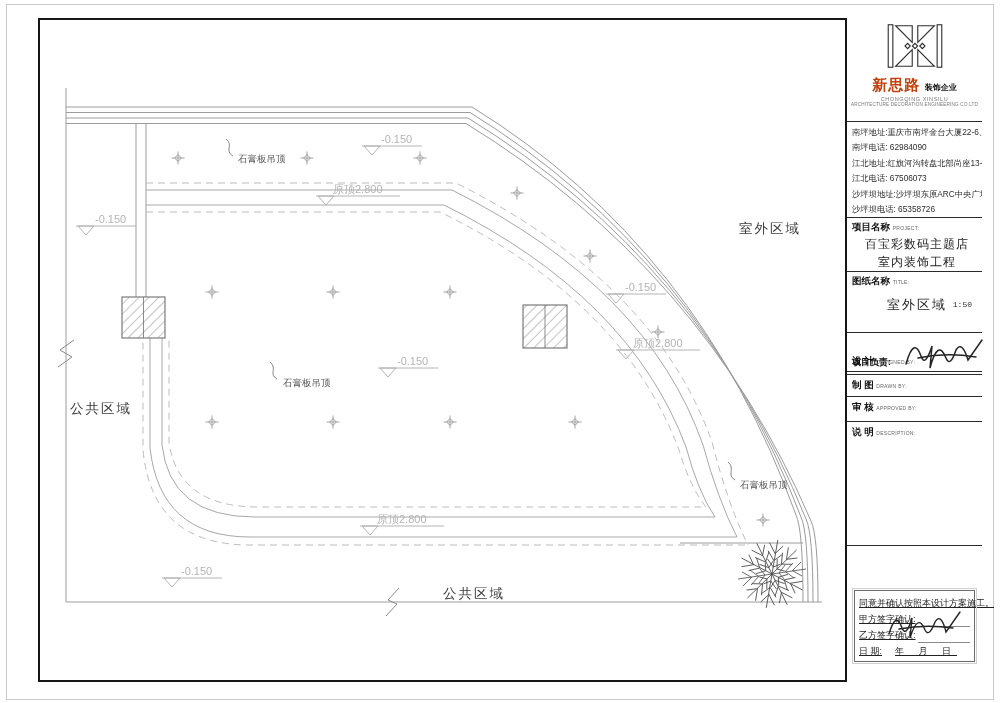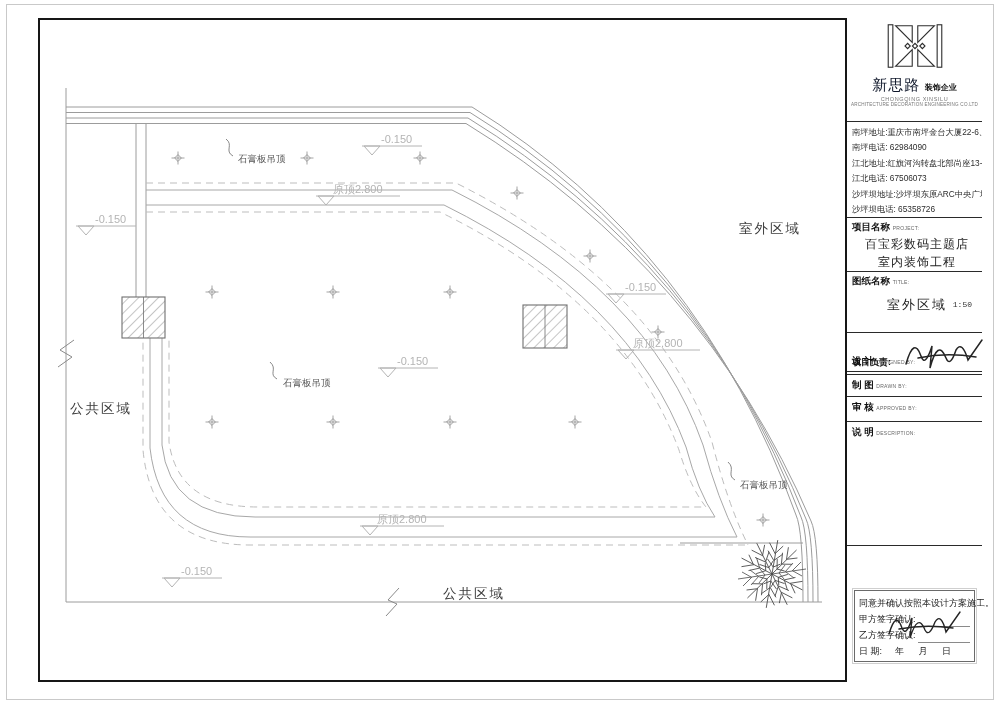--- a/index.html
+++ b/index.html
@@ -9,21 +9,21 @@
         border:1px solid #c9c9c9;}
   .frame{position:absolute;left:38px;top:18px;width:944px;height:664px;
         border:2px solid #161616;box-sizing:border-box;background:transparent;}
   .draw-svg{position:absolute;left:0;top:0;width:1000px;height:703px;}
   
   .tblock{position:absolute;left:845px;top:18px;width:137px;height:664px;background:#fff;
         border-left:2px solid #161616;box-sizing:border-box;}
   .sec{position:absolute;left:0;right:0;border-bottom:1px solid #2a2a2a;box-sizing:border-box;overflow:hidden;}
   .logo-sec{top:0;height:104px;text-align:center;}
   .brand-line{margin-top:2px;white-space:nowrap;}
-  .brand-cn{font-size:15px;font-weight:normal;letter-spacing:1px;color:#0f172a;}
+  .brand-cn{font-size:15px;font-weight:bold;letter-spacing:1px;color:#c2410c;}
   .brand-suffix{font-size:8px;font-weight:bold;color:#111;}
   .brand-en1{font-size:5.5px;color:#777;letter-spacing:.6px;margin-top:1px;}
   .brand-en2{font-size:4.6px;color:#777;letter-spacing:.2px;}
   .addr-sec{top:104px;height:96px;padding:3px 0 0 5px;}
   .addr-line{font-size:8.3px;line-height:15.4px;color:#2c2c2c;white-space:nowrap;}
   .proj-sec{top:200px;height:54px;padding:3px 0 0 5px;}
   .sec-head{font-size:9.5px;font-weight:bold;color:#111;}
   .sec-head .en{font-size:5px;font-weight:normal;color:#666;letter-spacing:.3px;}
   .proj-name{font-size:12px;letter-spacing:1px;color:#1c1c1c;text-align:center;line-height:15px;margin-top:3px;}
   .sheet-sec{top:254px;height:61px;padding:3px 0 0 5px;}
@@ -34,21 +34,21 @@
   .row-sec{padding:4px 0 0 5px;}
   .r-design{top:333px;height:24px;}
   .r-draw{top:357px;height:22px;}
   .r-check{top:379px;height:25px;}
   .notes-sec{top:404px;height:124px;padding:4px 0 0 5px;}
   .note-line{font-size:8px;line-height:13.3px;color:#2d2d2d;white-space:nowrap;padding-left:4px;}
   .num-sec{top:528px;height:35px;padding:8px 0 0 5px;}
   .num-label{font-size:10px;font-weight:bold;display:inline-block;}
   .num-value{font-size:10px;display:inline-block;margin-left:34px;letter-spacing:1px;}
   .confirm-box{position:absolute;left:7px;top:572px;width:121px;height:72px;
-        border:1px solid #6a6a6a;outline:1px solid #cfcfcf;outline-offset:1px;padding:4px 4px 0 4px;box-sizing:border-box;}
+        border:1px solid #6a6a6a;outline:1px solid #cfcfcf;outline-offset:1px;padding:4px 4px 0 4px;box-sizing:border-box;text-decoration:underline;}
   .cf-line{font-size:9px;color:#1e1e1e;line-height:16px;white-space:nowrap;}
   .cf-sign{display:flex;align-items:flex-end;}
   .cf-underline{flex:1;border-bottom:1px solid #8a8a8a;height:13px;margin-left:2px;}
   .cf-date{display:flex;align-items:flex-start;font-size:9px;line-height:16px;}
   .cf-date-val{flex:1;border-bottom:0;text-align:center;letter-spacing:6px;}
   .sig-overlay{position:absolute;pointer-events:none;}
   .sig1{left:55px;top:314px;}
   .sig2{left:38px;top:588px;}
 </style>
 </head>

